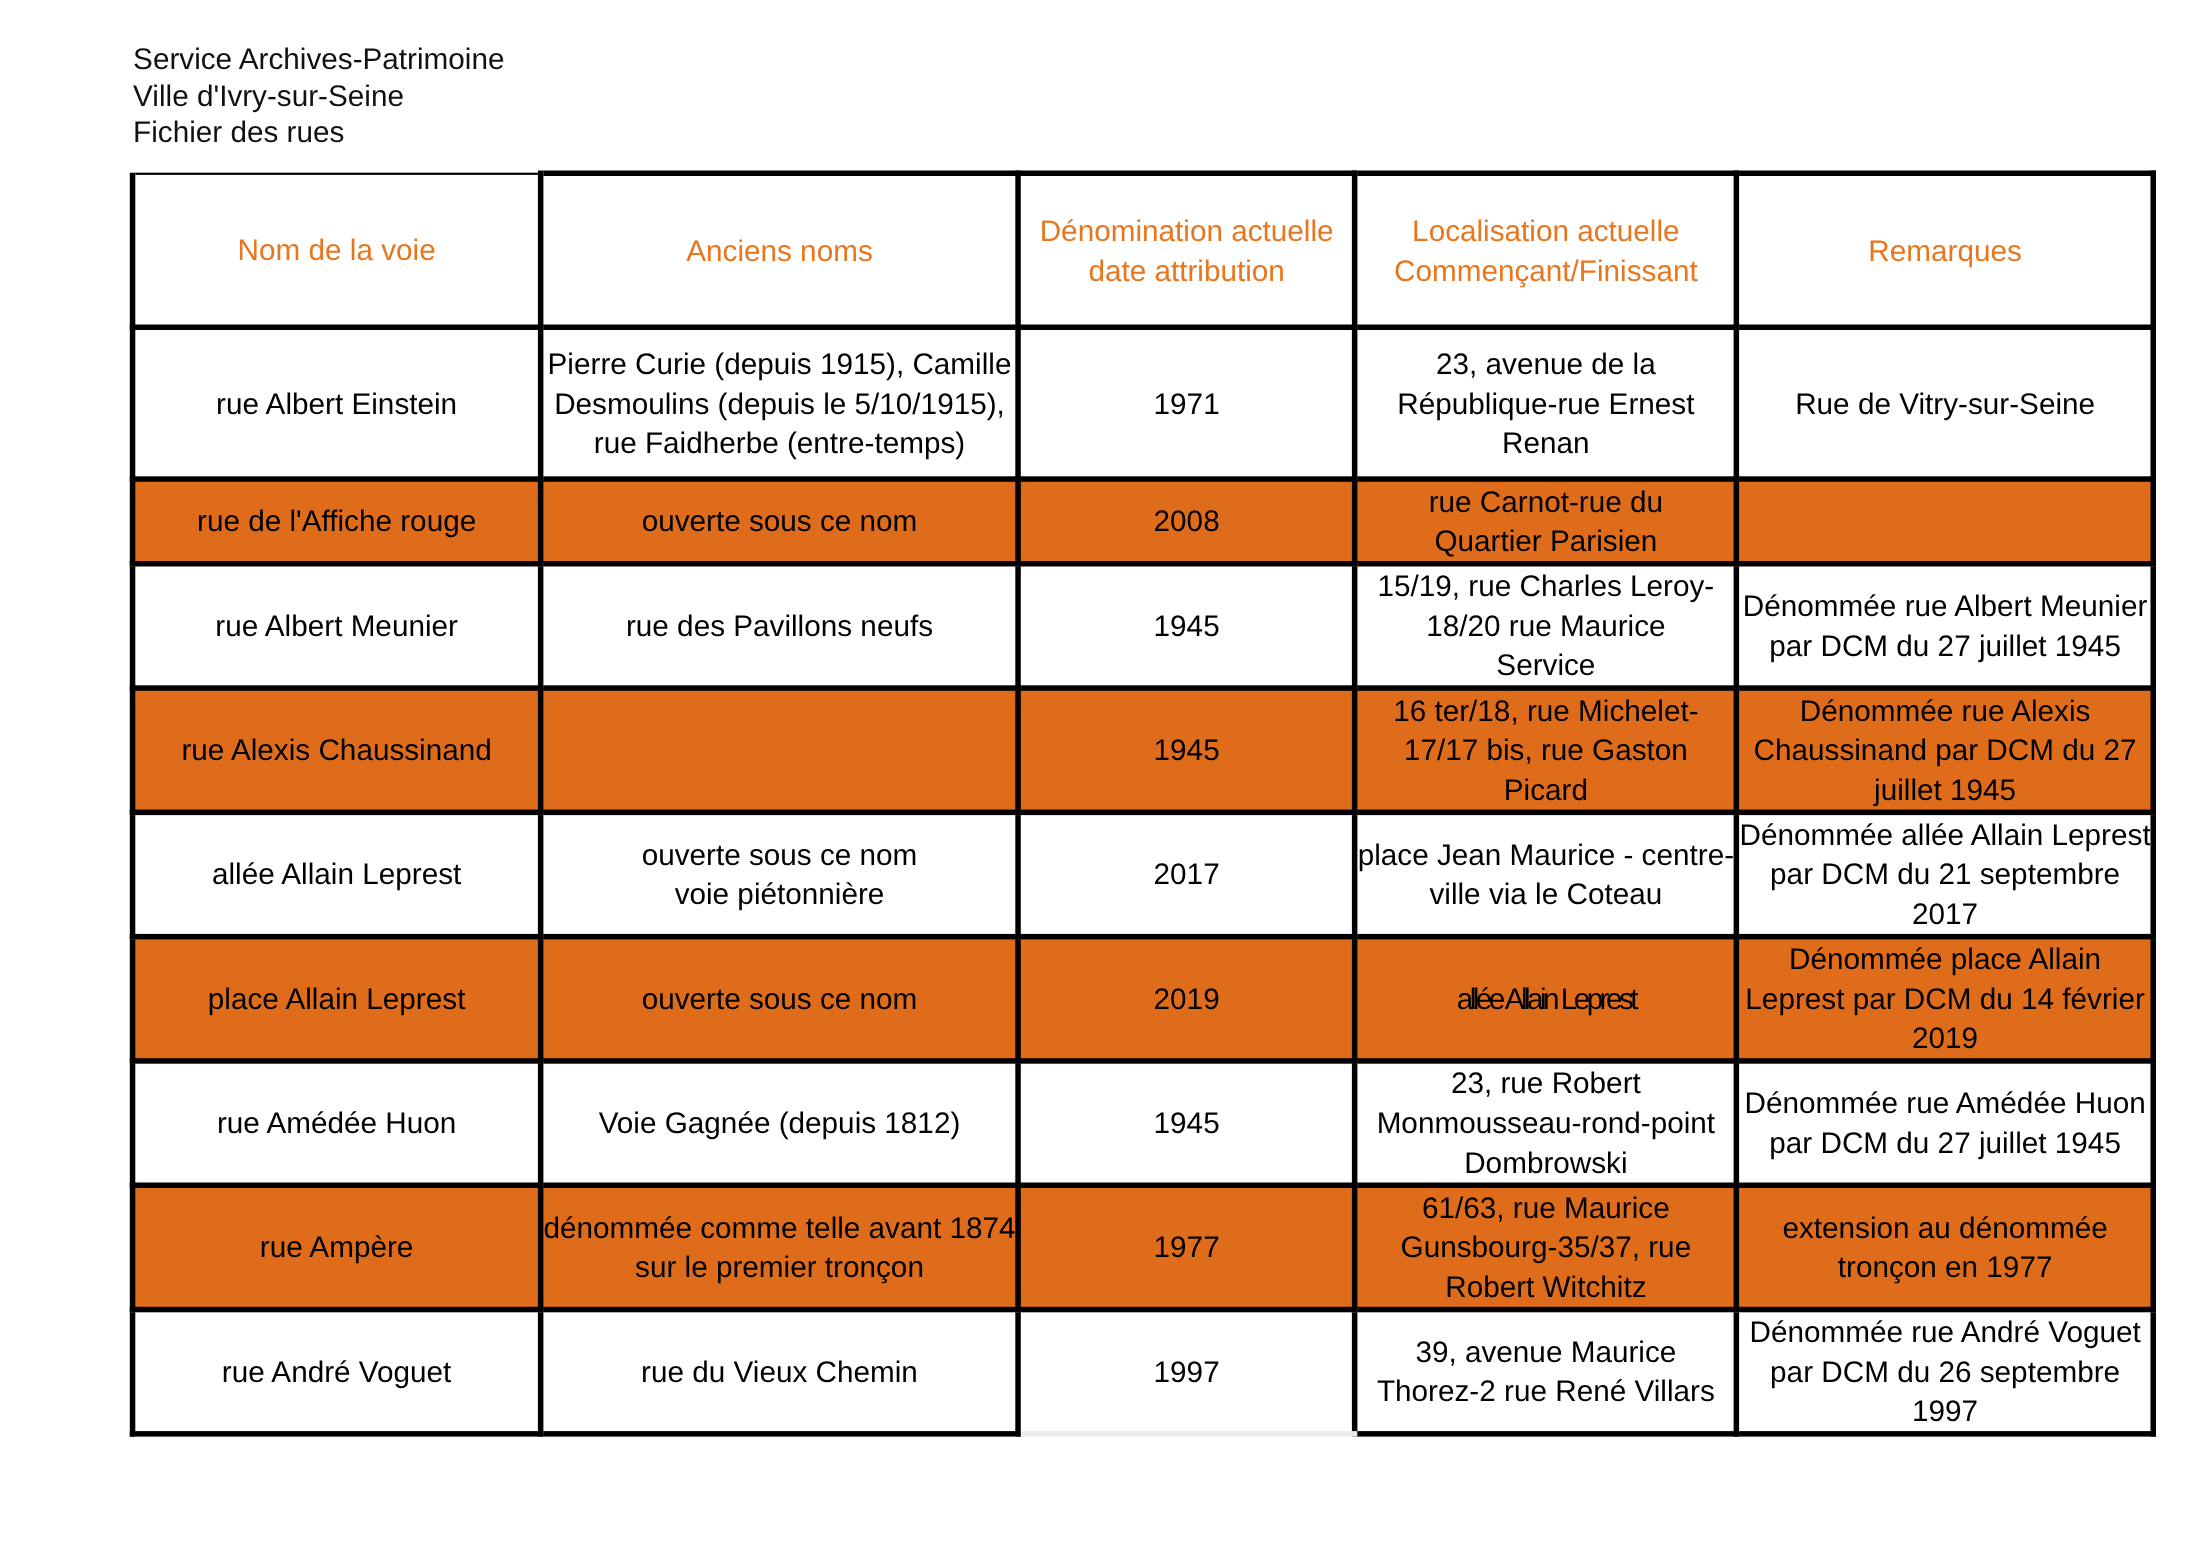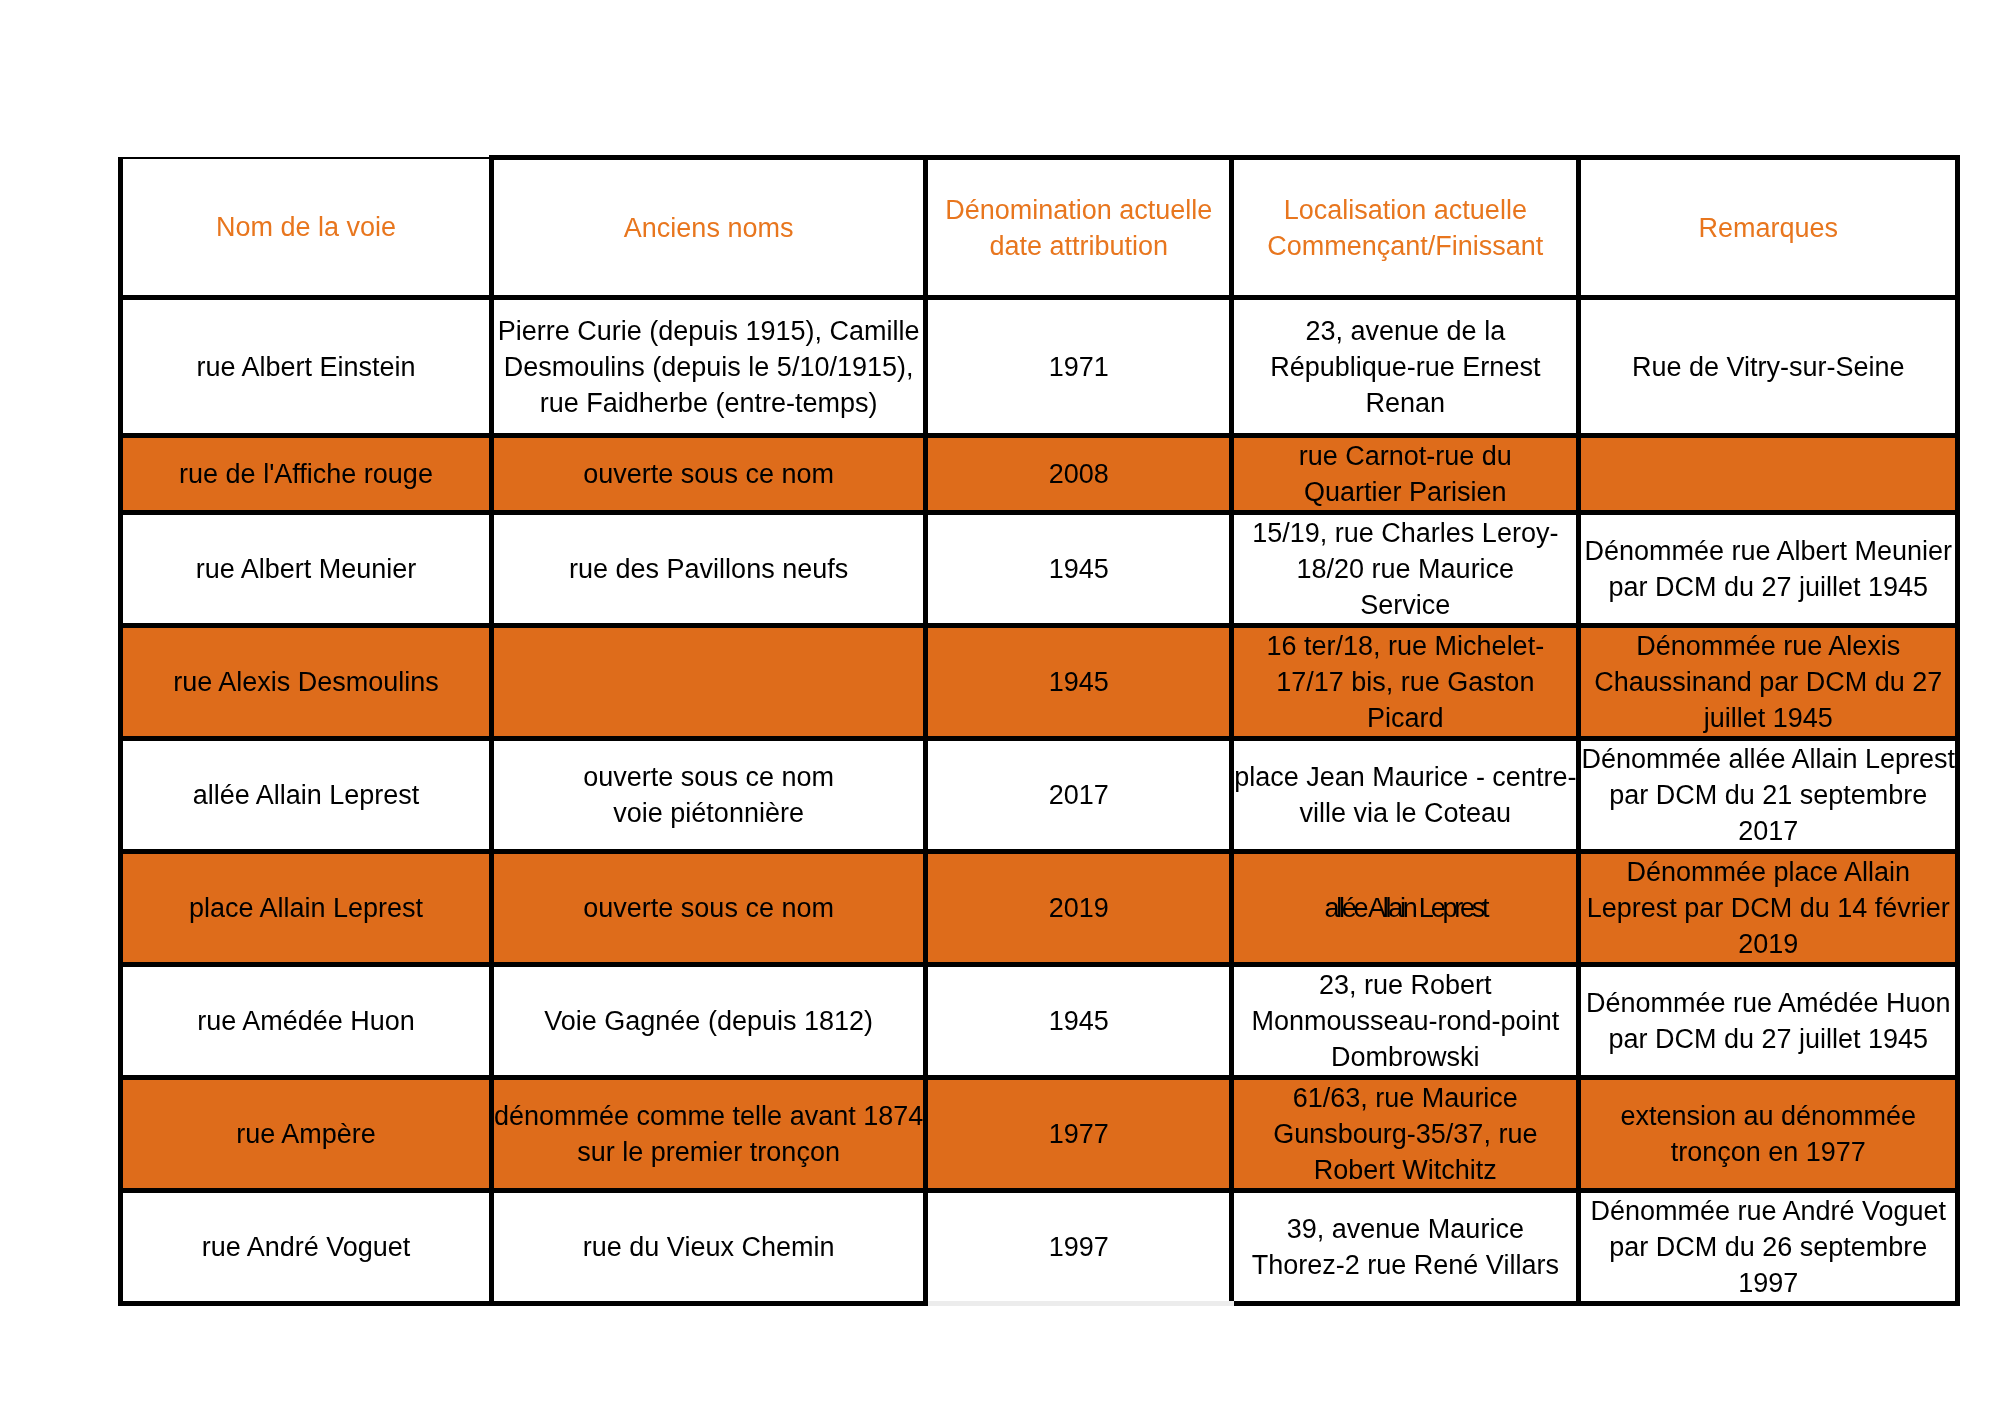--- a/index.html
+++ b/index.html
@@ -62,20 +62,25 @@
     flex: 0 0 auto;
   }
   
   .line.squeeze { letter-spacing: -0.12em; }
 </style>
 </head>
 <body>
 
 <div class="page">
 
+  <div class="doc-header">
+    <div class="line-h">Service Archives-Patrimoine</div>
+    <div class="line-h">Ville d'Ivry-sur-Seine</div>
+    <div class="line-h">Fichier des rues</div>
+  </div>
 
   <table class="streets">
     <colgroup>
         <col style="width: 371px;">
         <col style="width: 413px;">
         <col style="width: 306px;">
         <col style="width: 300px;">
         <col style="width: 351px;">
       </colgroup>
     <thead>
@@ -193,21 +198,21 @@
           <td class="col-remarques">
             <div class="cell-inner">
               <div class="line">Dénommée rue Albert Meunier</div>
               <div class="line">par DCM du 27 juillet 1945</div>
             </div>
           </td>
         </tr>
         <tr class="orange" style="height: 92px;">
           <td class="col-nom">
             <div class="cell-inner">
-              <div class="line">rue Alexis Desmoulins</div>
+              <div class="line">rue Alexis Chaussinand</div>
             </div>
           </td>
           <td class="col-anciens">
             <div class="cell-inner"></div>
           </td>
           <td class="col-date">
             <div class="cell-inner">
               <div class="line">1945</div>
             </div>
           </td>

